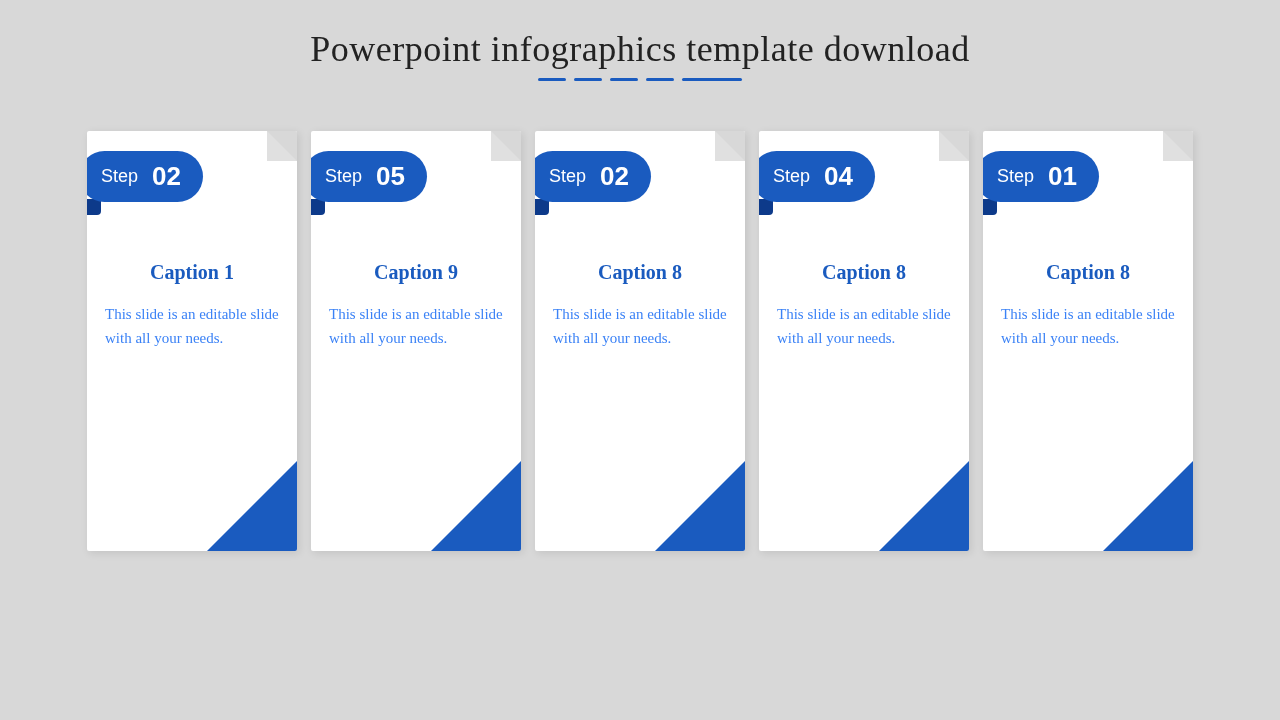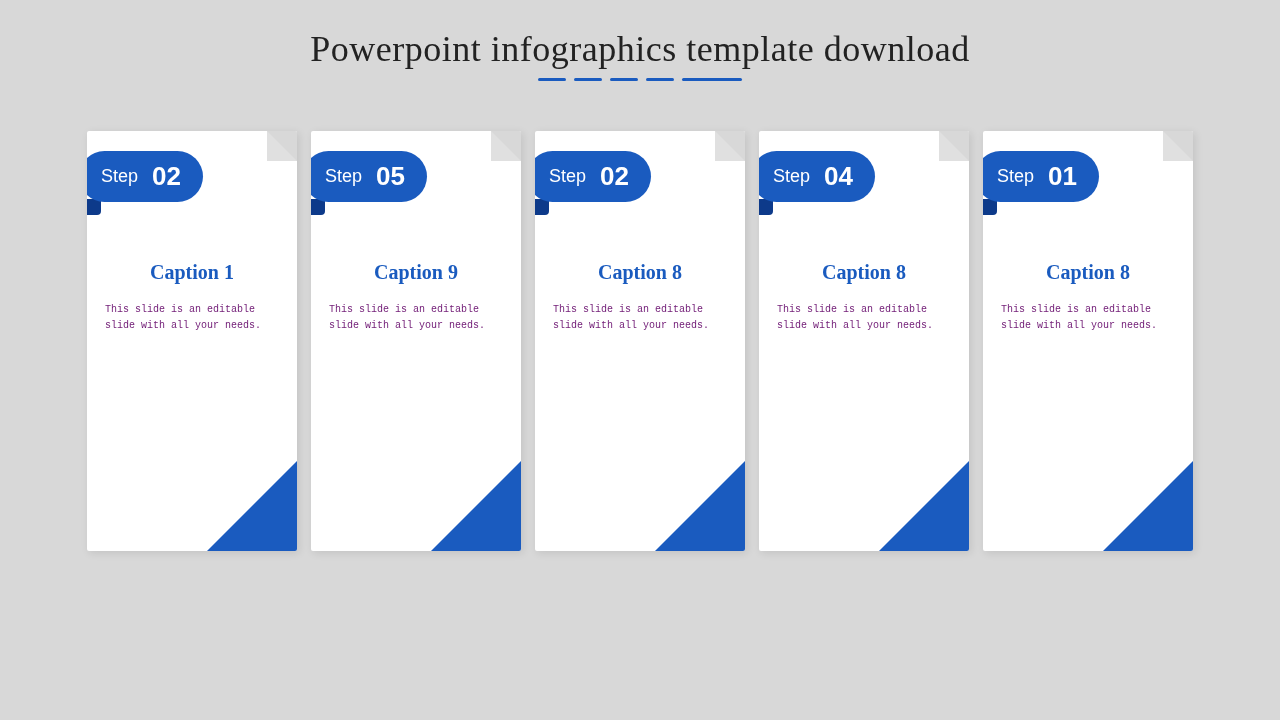--- a/index.html
+++ b/index.html
@@ -136,24 +136,24 @@
 
     .caption-title {
       color: #1a5bbf;
       font-size: 20px;
       font-weight: 700;
       font-family: 'Georgia', serif;
       margin-bottom: 18px;
     }
 
     .caption-text {
-      color: #701a75;
-      font-size: 10px;
+      color: #3b82f6;
+      font-size: 15px;
       line-height: 1.6;
-      font-family: Liberation Mono, monospace;
+      font-family: Liberation Serif, serif;
     }
   </style>
 </head>
 <body>
 
 <div class="header">
   <h1>Powerpoint infographics template download</h1>
   <div class="header-divider">
     <span style="width:28px;"></span>
     <span style="width:28px;"></span>

